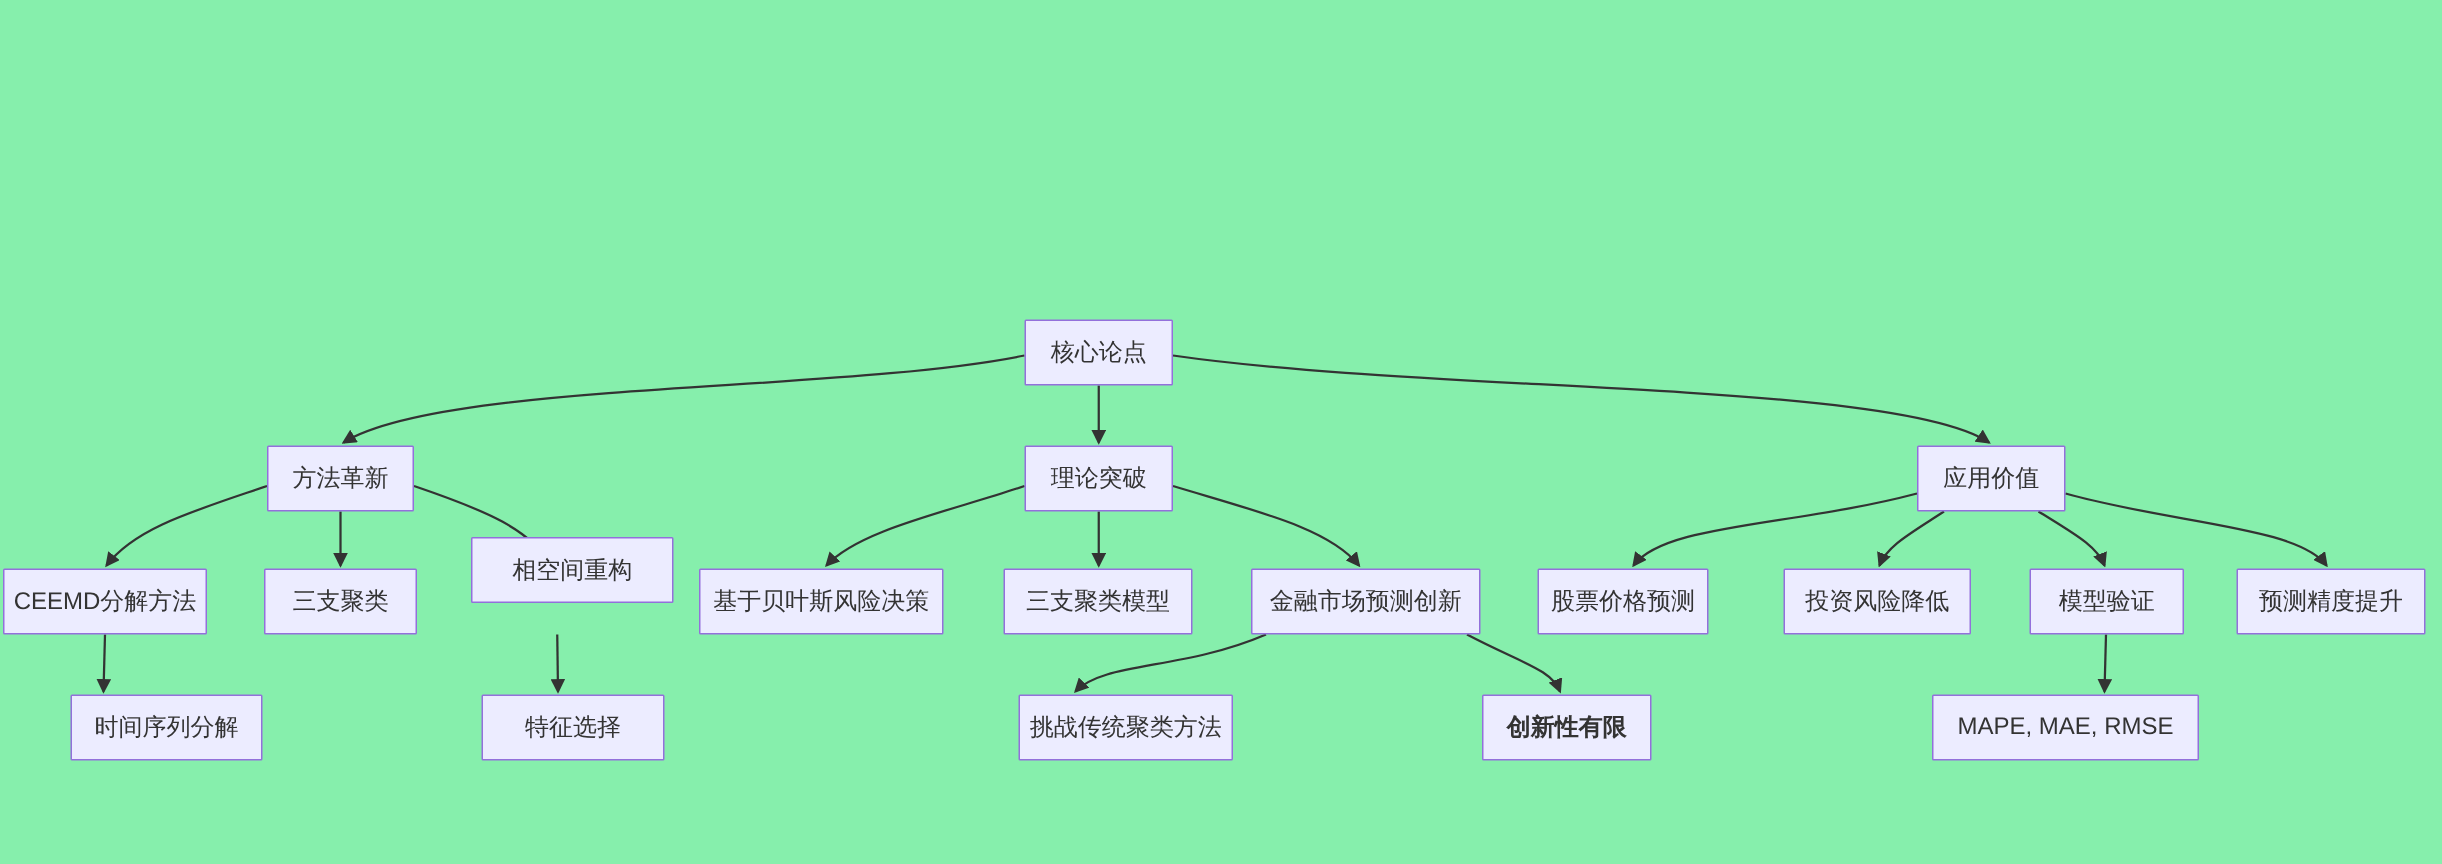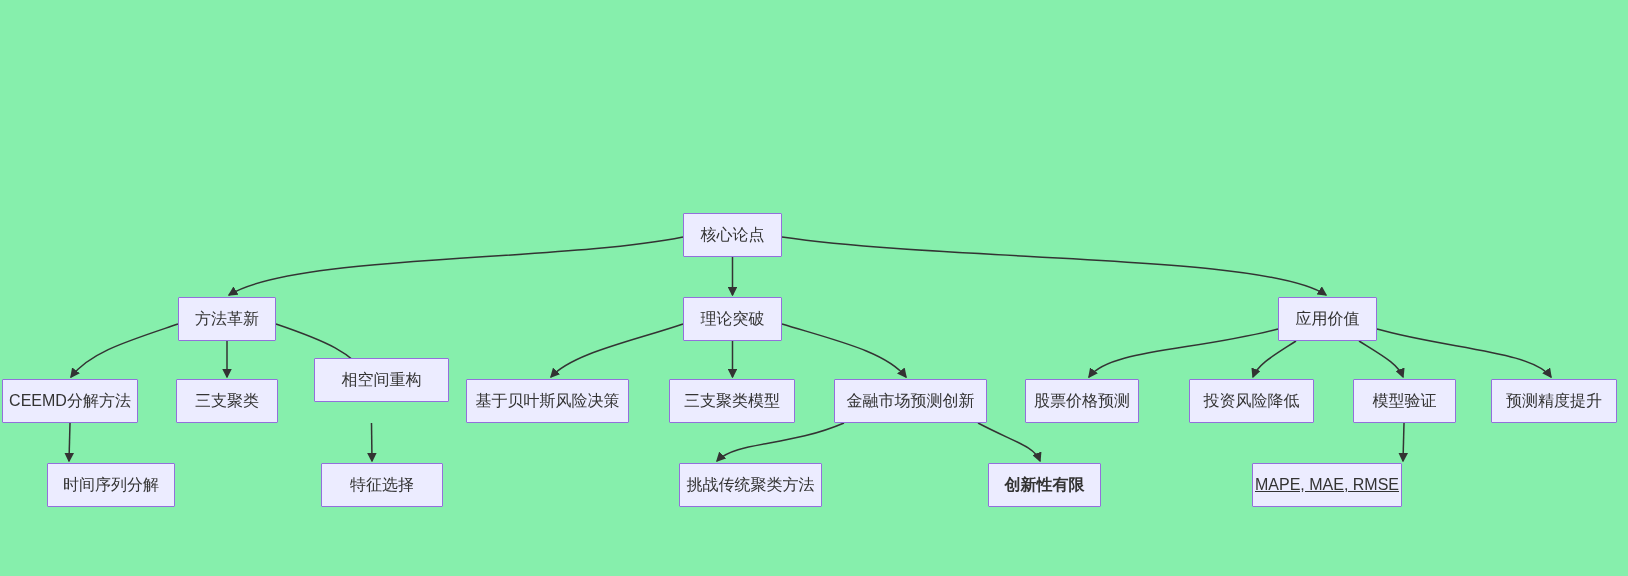--- a/index.html
+++ b/index.html
@@ -85,15 +85,15 @@
   <div class="node" style="left:834px; top:379px; width:153px;">金融市场预测创新</div>
   <div class="node" style="left:1025px; top:379px; width:114px;">股票价格预测</div>
   <div class="node" style="left:1189px; top:379px; width:125px;">投资风险降低</div>
   <div class="node" style="left:1353px; top:379px; width:103px;">模型验证</div>
   <div class="node" style="left:1491px; top:379px; width:126px;">预测精度提升</div>
 
   <div class="node" style="left:5px; top:463px; width:128px;margin-left:42px;">时间序列分解</div>
   <div class="node" style="left:321px; top:463px; width:122px;font-family:Liberation Mono, monospace;">特征选择</div>
   <div class="node" style="left:643px; top:463px; width:143px;margin-left:36px;">挑战传统聚类方法</div>
   <div class="node" style="left:988px; top:463px; width:113px;font-weight:bold;">创新性有限</div>
-  <div class="node" style="left:1252px; top:463px; width:150px;text-decoration:underline;">MAPE, MAE, RMSE</div>
+  <div class="node" style="left:1288px; top:463px; width:178px;">MAPE, MAE, RMSE</div>
 
 </div>
 
 </body></html>

